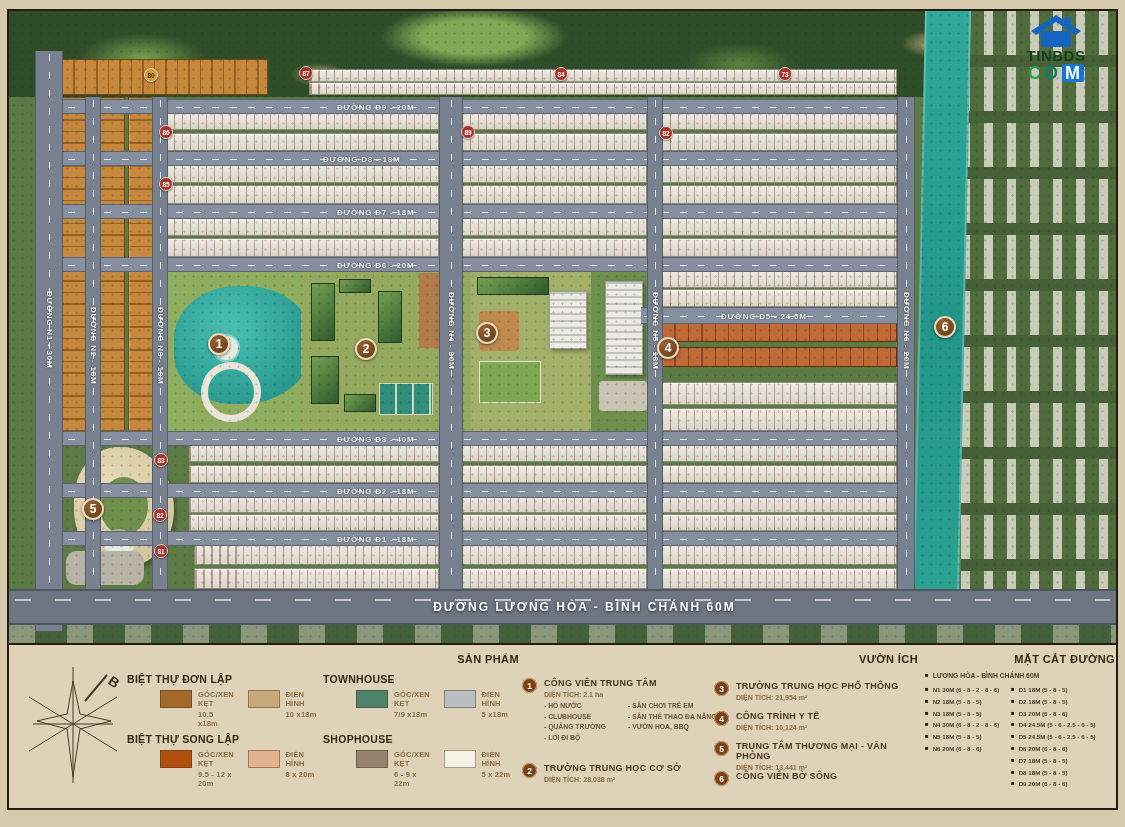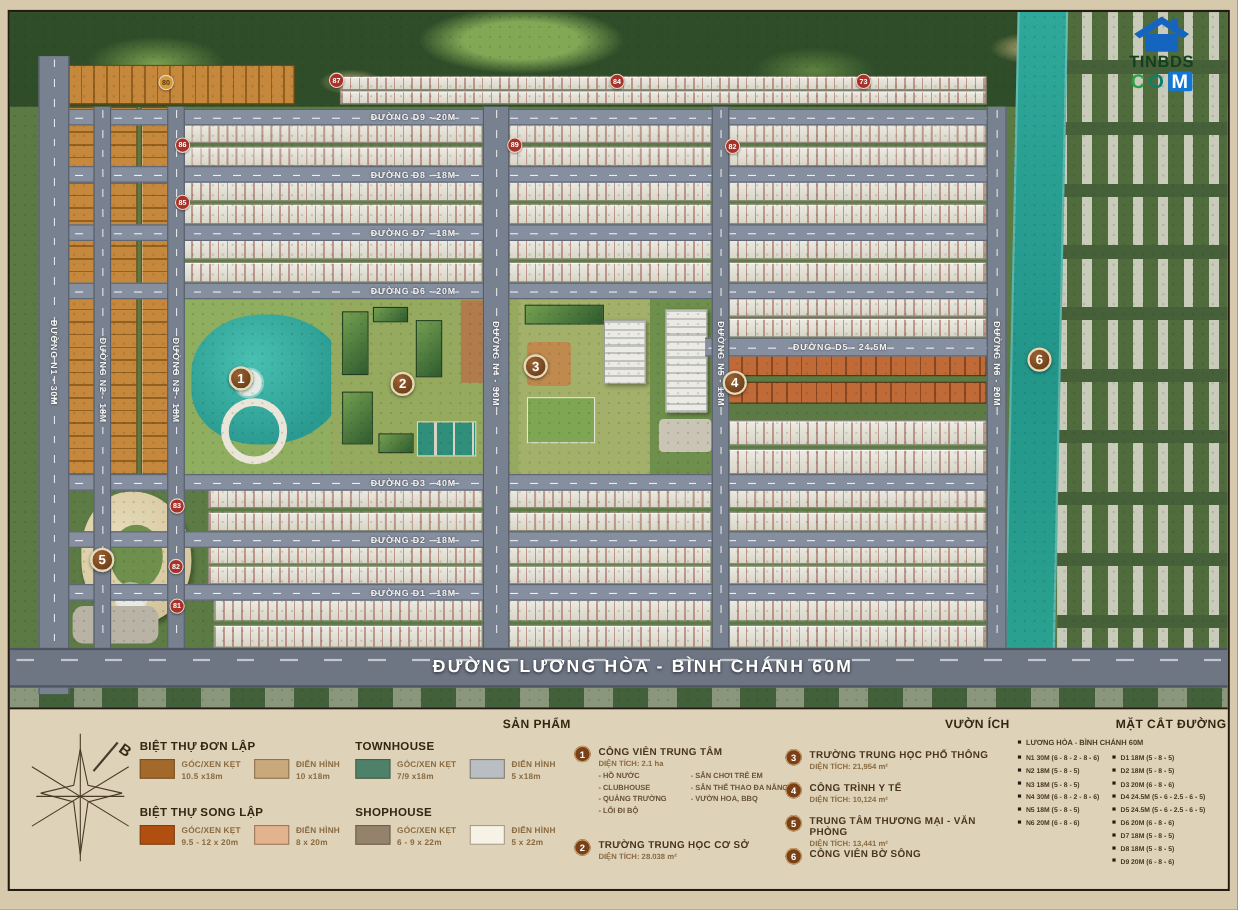--- a/index.html
+++ b/index.html
@@ -74,21 +74,21 @@
        background:repeating-linear-gradient(180deg,#fff 0 7px,transparent 7px 18px);}
   .rlabel{position:absolute;top:50%;transform:translateY(-50%);white-space:nowrap;z-index:2;
        font-size:8px;font-weight:bold;color:#f4f4f2;letter-spacing:.8px;text-shadow:0 0 2px rgba(0,0,0,.65);}
   .vlabel{position:absolute;left:50%;transform:translateX(-50%);writing-mode:vertical-rl;white-space:nowrap;
        font-size:8px;font-weight:bold;color:#f4f4f2;letter-spacing:.8px;text-shadow:0 0 2px rgba(0,0,0,.65);}
   .main-road{position:absolute;left:0;top:578px;width:1107px;height:36px;z-index:6;background:#6e7684;
        border-top:2px solid #4e555f;border-bottom:2px solid #4e555f;box-sizing:border-box;
        display:flex;align-items:center;justify-content:center;}
   .main-road::before{content:"";position:absolute;left:6px;right:6px;top:8px;height:2px;
        background:repeating-linear-gradient(90deg,#e8e8e8 0 16px,transparent 16px 40px);opacity:.7;}
-  .main-road span{font-size:16px;font-weight:bold;color:#fff;letter-spacing:2px;text-shadow:0 1px 3px rgba(0,0,0,.7);margin-left:44px;}
+  .main-road span{font-size:12px;font-weight:bold;color:#fff;letter-spacing:2px;text-shadow:0 1px 3px rgba(0,0,0,.7);margin-left:44px;}
   
   .marker{position:absolute;z-index:7;width:22px;height:22px;border-radius:50%;
        background:radial-gradient(circle at 35% 30%,#9a6233,#5f3714);border:2px solid #e7d9b8;
        color:#fff;font-size:12px;font-weight:bold;display:flex;align-items:center;justify-content:center;
        box-shadow:0 1px 3px rgba(0,0,0,.55);box-sizing:border-box;}
   .badge{position:absolute;z-index:7;width:14px;height:14px;border-radius:50%;background:#a8322a;
        border:1px solid #e8d8c8;color:#fff;font-size:6.5px;font-weight:bold;display:flex;align-items:center;
        justify-content:center;box-sizing:border-box;box-shadow:0 1px 2px rgba(0,0,0,.4);}
   .badge.gold{background:#d29a3a;color:#5a3510;}
   
@@ -98,21 +98,21 @@
   .logo .c{color:#2f9e44;}
   .logo .o{color:#0f7f6d;margin-left:2px;}
   .logo .m{color:#fff;background:#1277d2;padding:0 3px;border-radius:2px;margin-left:3px;display:inline-block;}
   
   .legend{position:absolute;left:0;top:634px;width:1107px;height:163px;background:#ded3b9;}
   .compass{position:absolute;left:14px;top:14px;width:100px;height:132px;}
   .lg-title{font-size:11px;font-weight:bold;color:#352614;letter-spacing:.4px;text-align:right;}
   .products{position:absolute;left:118px;top:8px;width:392px;height:150px;}
   .pgroup{position:absolute;width:196px;}
   .gname{font-size:10.5px;font-weight:bold;color:#352614;letter-spacing:.3px;margin-bottom:5px;}
-  .prow{display:flex;gap:12px;}
+  .prow{display:flex;gap:12px;margin-left:33px;}
   .pitem{display:flex;gap:6px;align-items:flex-start;width:92px;}
   .sw{width:30px;height:16px;border:1px solid rgba(70,50,25,.45);flex:0 0 auto;}
   .ptxt{display:flex;flex-direction:column;gap:2px;font-size:7.5px;color:#8a6b42;font-weight:bold;letter-spacing:.2px;}
   .amenities{position:absolute;left:505px;top:8px;width:404px;height:150px;}
   .amen{position:absolute;display:flex;gap:7px;align-items:flex-start;}
   .anum{width:15px;height:15px;border-radius:50%;background:#7a4017;color:#fff;font-size:8.5px;font-weight:bold;
         display:flex;align-items:center;justify-content:center;flex:0 0 auto;box-shadow:inset 0 0 0 1px #caa36b;}
   .aname{font-size:9px;font-weight:bold;color:#4a351e;letter-spacing:.3px;}
   .aarea{font-size:7px;color:#8a6b42;font-weight:bold;margin-top:3px;}
   .adetails{display:flex;gap:10px;margin-top:3px;}
@@ -210,21 +210,21 @@
       <div class="th" style="left: 652px; top: 533px; width: 236px; height: 45px;"></div>
       <div class="villa h" style="left: 42px; top: 48px; width: 215px; height: 34px;"></div>
       <div class="villa" style="left: 50px; top: 86px; width: 26px; height: 334px;"></div>
       <div class="villa" style="left: 90px; top: 86px; width: 24px; height: 334px;"></div>
       <div class="villa" style="left: 119px; top: 86px; width: 24px; height: 334px;"></div>
       <div class="shop" style="left: 652px; top: 311px; width: 236px; height: 45px;"></div>
       <div class="road-h" style="left: 38px; top: 88px; width: 866px; height: 13px; text-align: right;">
         <span class="rlabel" style="left: 290px;">ĐƯỜNG D9 - 20M</span>
       </div>
       <div class="road-h" style="left: 38px; top: 140px; width: 866px; height: 13px;">
-        <span class="rlabel" style="left: 290px; text-align: right;">ĐƯỜNG D8 - 18M</span>
+        <span class="rlabel" style="left: 276px; text-align: right;">ĐƯỜNG D8 - 18M</span>
       </div>
       <div class="road-h" style="left: 38px; top: 193px; width: 866px; height: 13px;">
         <span class="rlabel" style="left: 290px;">ĐƯỜNG D7 - 18M</span>
       </div>
       <div class="road-h" style="left: 38px; top: 246px; width: 866px; height: 13px;">
         <span class="rlabel" style="left: 290px;">ĐƯỜNG D6 - 20M</span>
       </div>
       <div class="road-h" style="left: 632px; top: 296px; width: 272px; height: 15px;">
         <span class="rlabel" style="left: 80px;">ĐƯỜNG D5 - 24.5M</span>
       </div>

